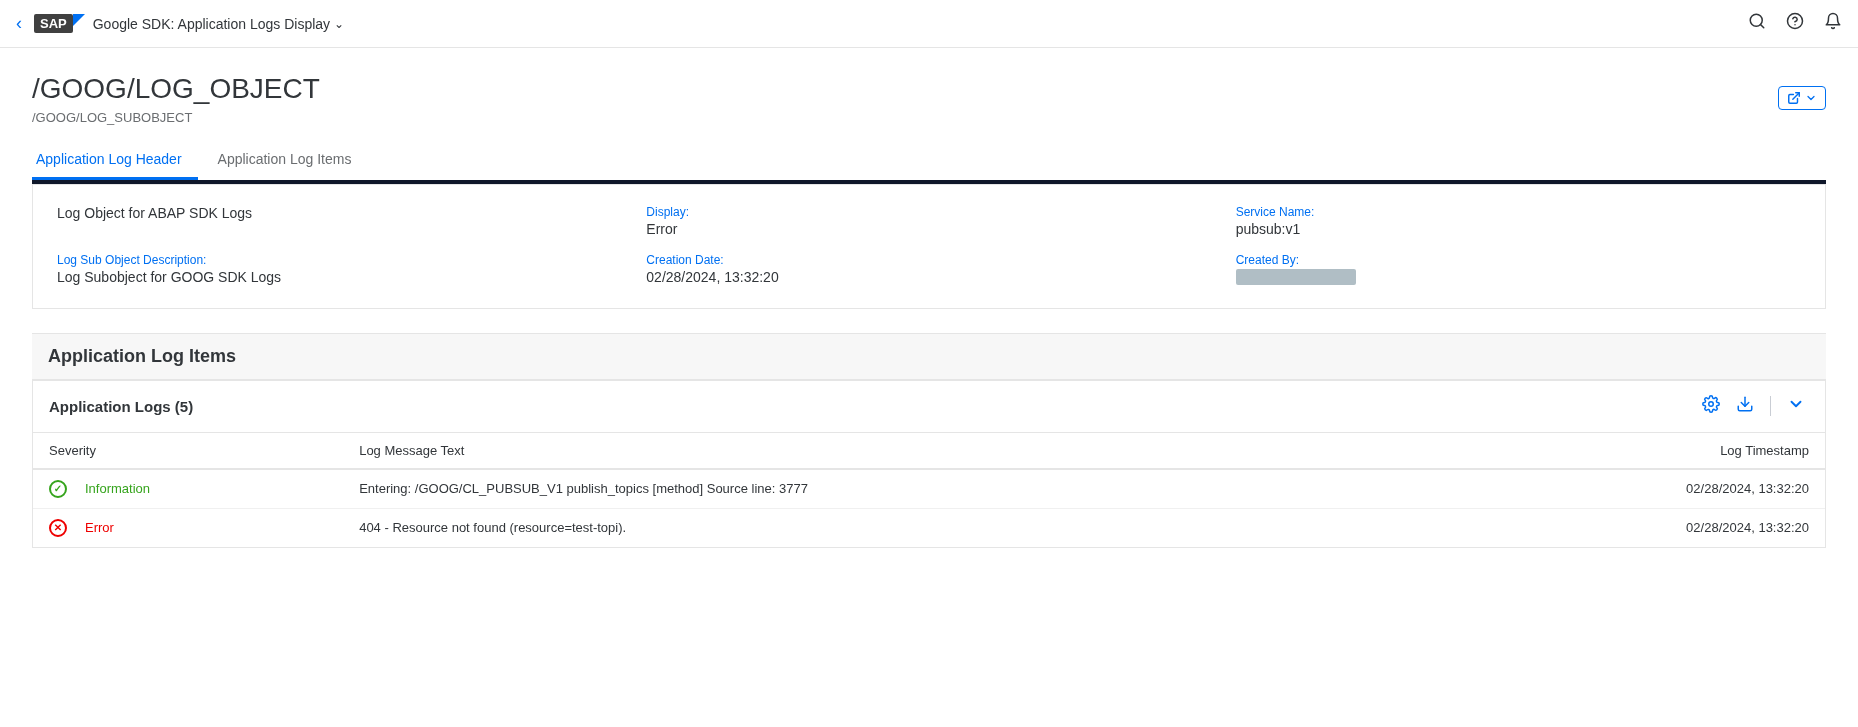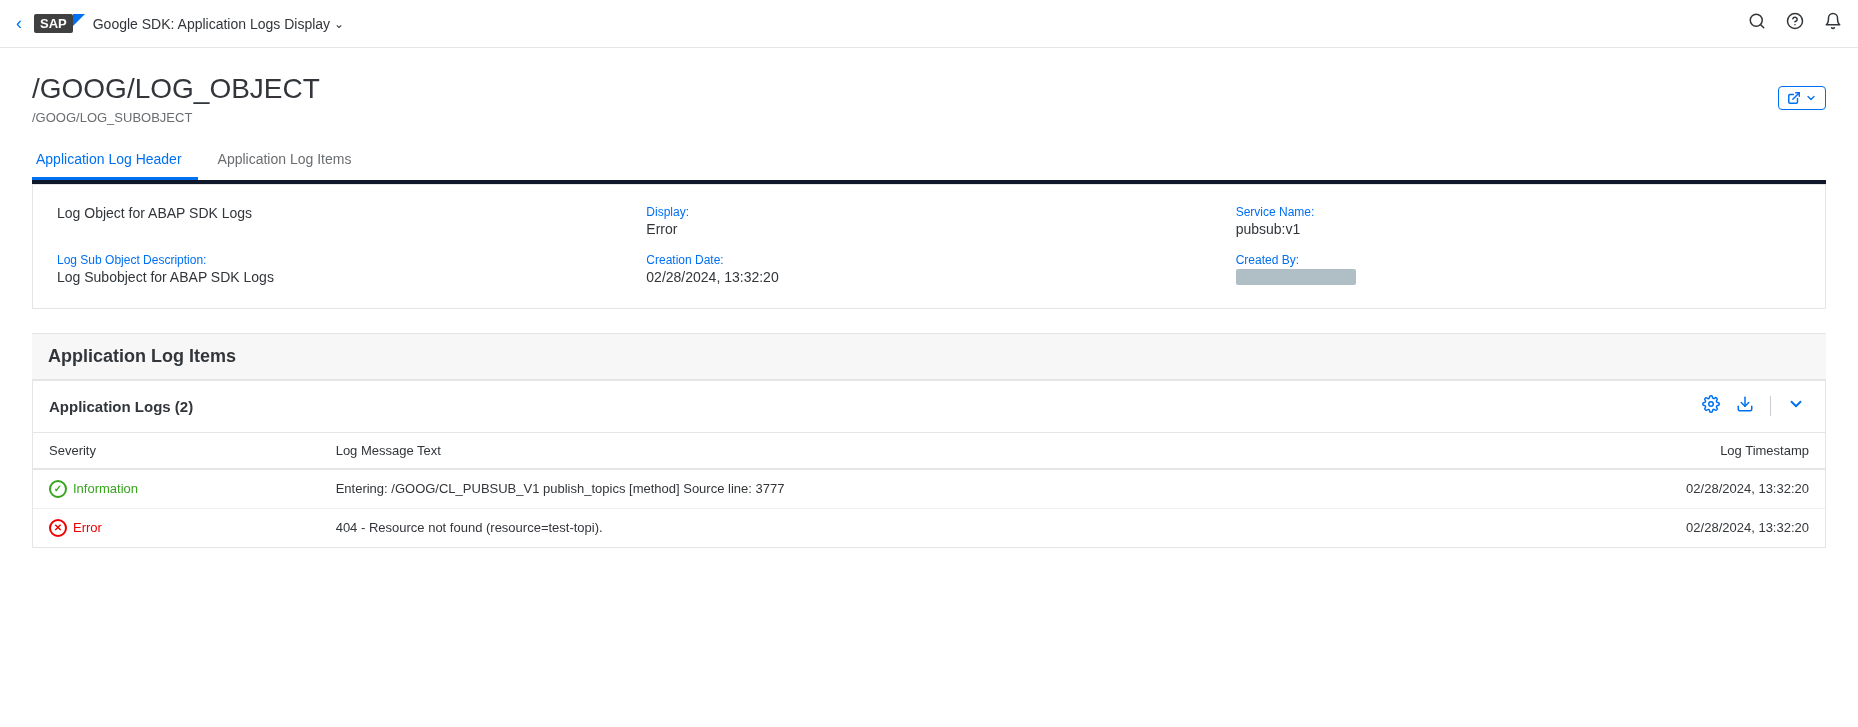--- a/index.html
+++ b/index.html
@@ -234,21 +234,21 @@
       color: #32363a;
       border-bottom: 1px solid #f0f0f0;
       vertical-align: middle;
     }
     .log-table tr:last-child td {
       border-bottom: none;
     }
     .severity-cell {
       display: flex;
       align-items: center;
-      gap: 6px;
+      gap: 18px;
     }
     .info-icon {
       width: 18px;
       height: 18px;
       border-radius: 50%;
       border: 2px solid #36a41d;
       display: flex;
       align-items: center;
       justify-content: center;
       flex-shrink: 0;
@@ -360,41 +360,41 @@
       <div>
         <div class="field-label">Display:</div>
         <div class="field-value">Error</div>
       </div>
       <div>
         <div class="field-label">Service Name:</div>
         <div class="field-value">pubsub:v1</div>
       </div>
       <div>
         <div class="field-label">Log Sub Object Description:</div>
-        <div class="field-value">Log Subobject for ABAP SDK Logs</div>
+        <div class="field-value">Log Subobject for GOOG SDK Logs</div>
       </div>
       <div>
         <div class="field-label">Creation Date:</div>
         <div class="field-value">02/28/2024, 13:32:20</div>
       </div>
       <div>
         <div class="field-label">Created By:</div>
         <div class="field-value">
           <span class="redacted"></span>
         </div>
       </div>
     </div>
   </div>
 
   <div class="log-items-section">
     <div class="log-items-title">Application Log Items</div>
 
     <div class="logs-card">
       <div class="logs-card-header">
-        <span class="logs-card-title">Application Logs (2)</span>
+        <span class="logs-card-title">Application Logs (5)</span>
         <div class="logs-card-actions">
           <button class="icon-btn">
             <svg width="18" height="18" viewBox="0 0 24 24" fill="none" stroke="#0070f2" stroke-width="2" stroke-linecap="round" stroke-linejoin="round">
               <circle cx="12" cy="12" r="3"></circle>
               <path d="M19.4 15a1.65 1.65 0 0 0 .33 1.82l.06.06a2 2 0 0 1-2.83 2.83l-.06-.06a1.65 1.65 0 0 0-1.82-.33 1.65 1.65 0 0 0-1 1.51V21a2 2 0 0 1-4 0v-.09A1.65 1.65 0 0 0 9 19.4a1.65 1.65 0 0 0-1.82.33l-.06.06a2 2 0 0 1-2.83-2.83l.06-.06A1.65 1.65 0 0 0 4.68 15a1.65 1.65 0 0 0-1.51-1H3a2 2 0 0 1 0-4h.09A1.65 1.65 0 0 0 4.6 9a1.65 1.65 0 0 0-.33-1.82l-.06-.06a2 2 0 0 1 2.83-2.83l.06.06A1.65 1.65 0 0 0 9 4.68a1.65 1.65 0 0 0 1-1.51V3a2 2 0 0 1 4 0v.09a1.65 1.65 0 0 0 1 1.51 1.65 1.65 0 0 0 1.82-.33l.06-.06a2 2 0 0 1 2.83 2.83l-.06.06A1.65 1.65 0 0 0 19.4 9a1.65 1.65 0 0 0 1.51 1H21a2 2 0 0 1 0 4h-.09a1.65 1.65 0 0 0-1.51 1z"></path>
             </svg>
           </button>
           <button class="icon-btn">
             <svg width="18" height="18" viewBox="0 0 24 24" fill="none" stroke="#0070f2" stroke-width="2" stroke-linecap="round" stroke-linejoin="round">
               <path d="M21 15v4a2 2 0 0 1-2 2H5a2 2 0 0 1-2-2v-4"></path>

